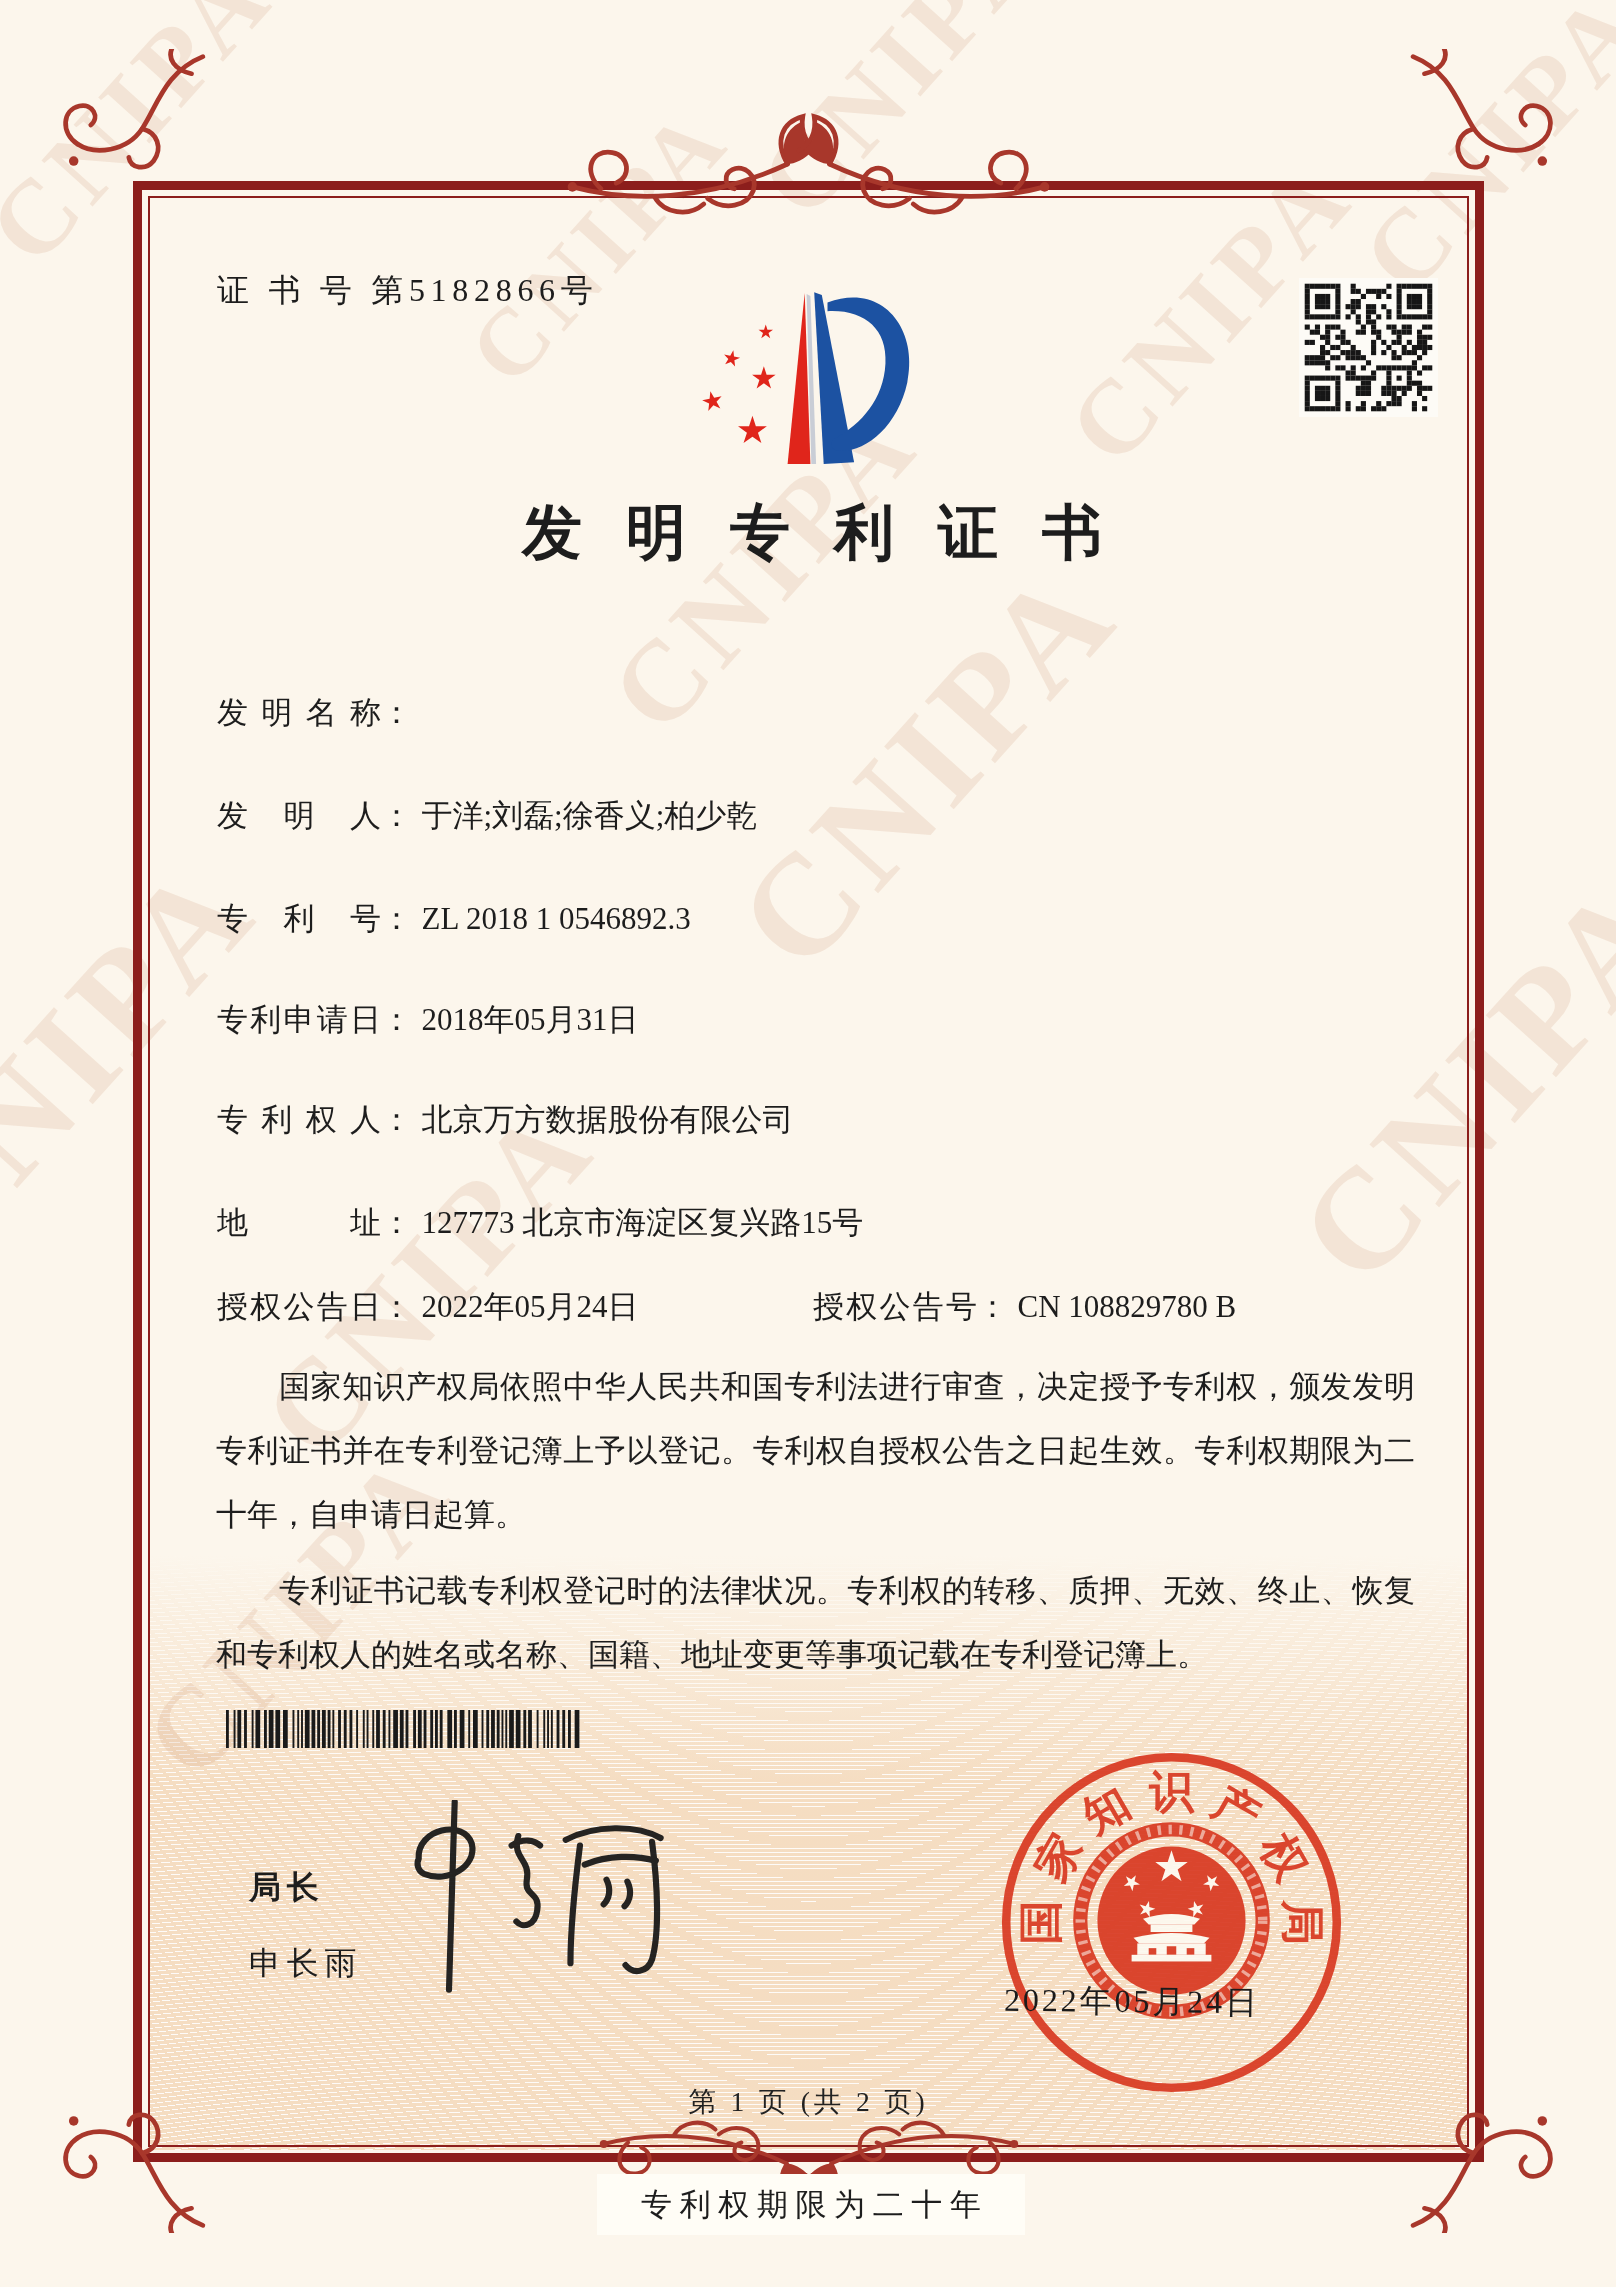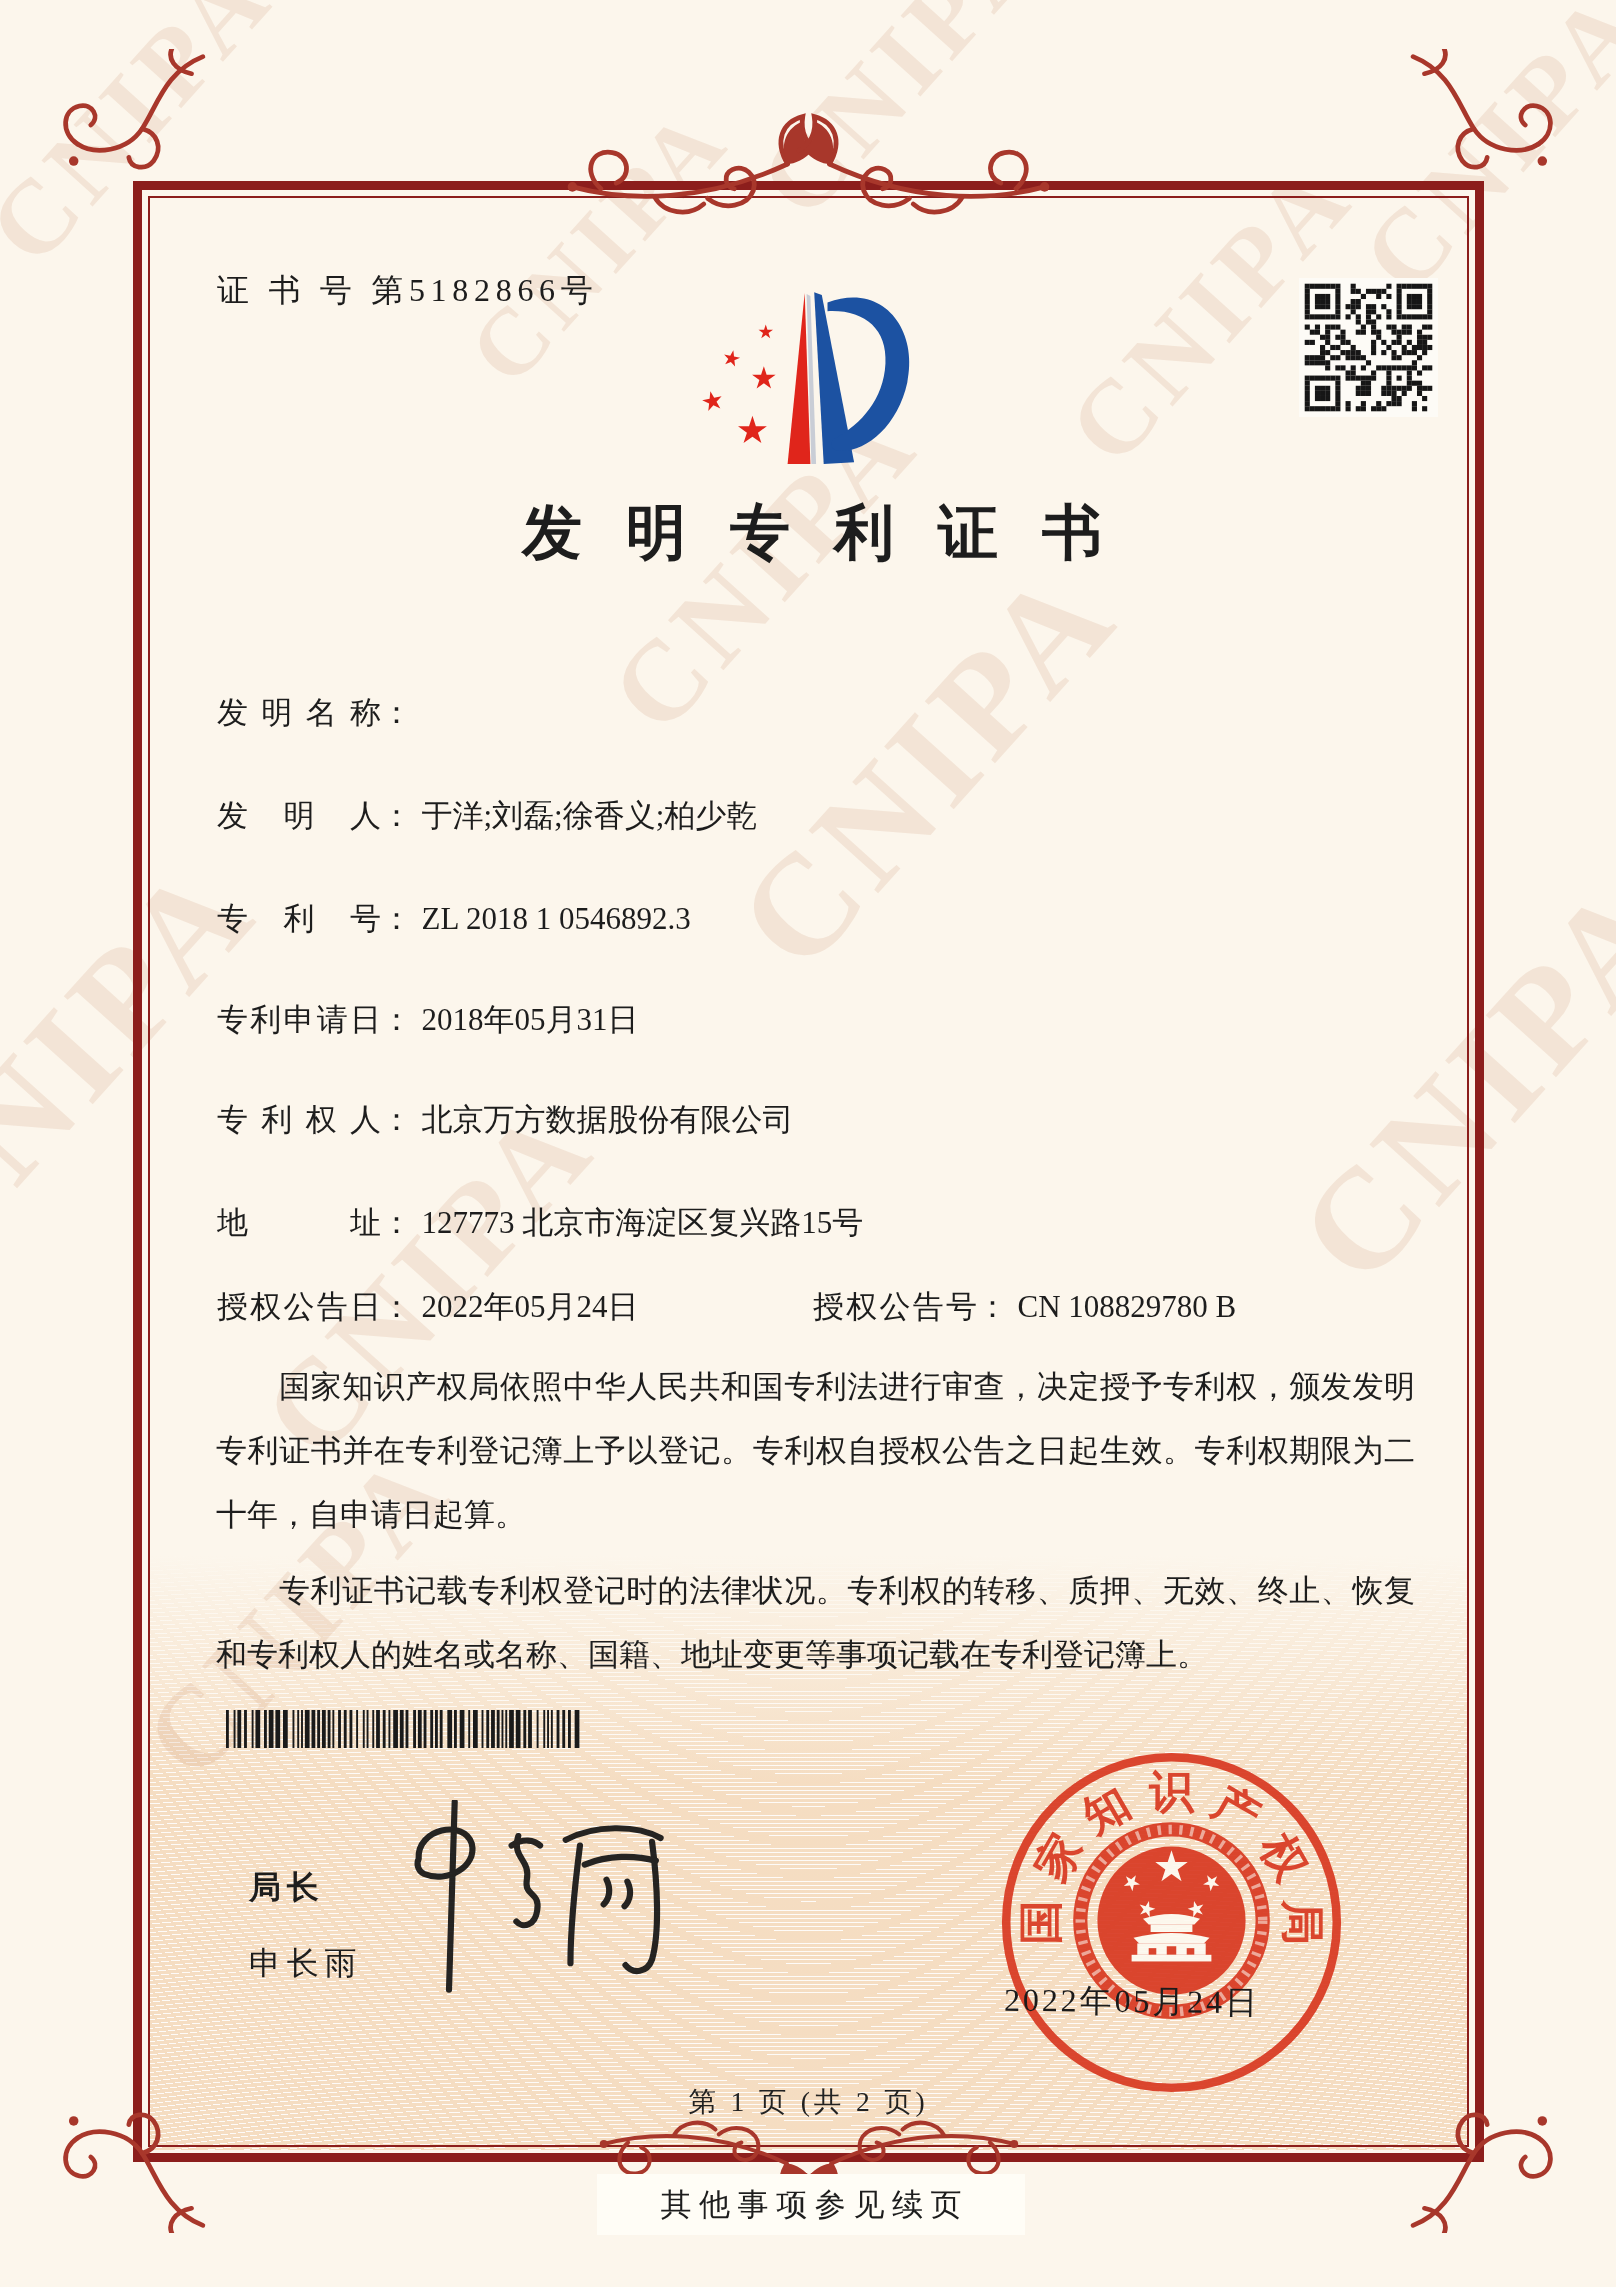--- a/index.html
+++ b/index.html
@@ -683,17 +683,17 @@
           <rect x="16" y="35" width="8" height="7" fill="#d93a22"></rect>
           <rect x="-42" y="42" width="84" height="7"></rect>
         </g>
       </g>
     </svg>
     <div class="seal-date">2022年05月24日</div>
 
     <div class="page-info">第 1 页 (共 2 页)</div>
 
     <div class="note-strip">
-      <span>其他事项参见续页</span>
+      <span>专利权期限为二十年</span>
     </div>
   </div>
 </div>
 
 
 </body></html>

